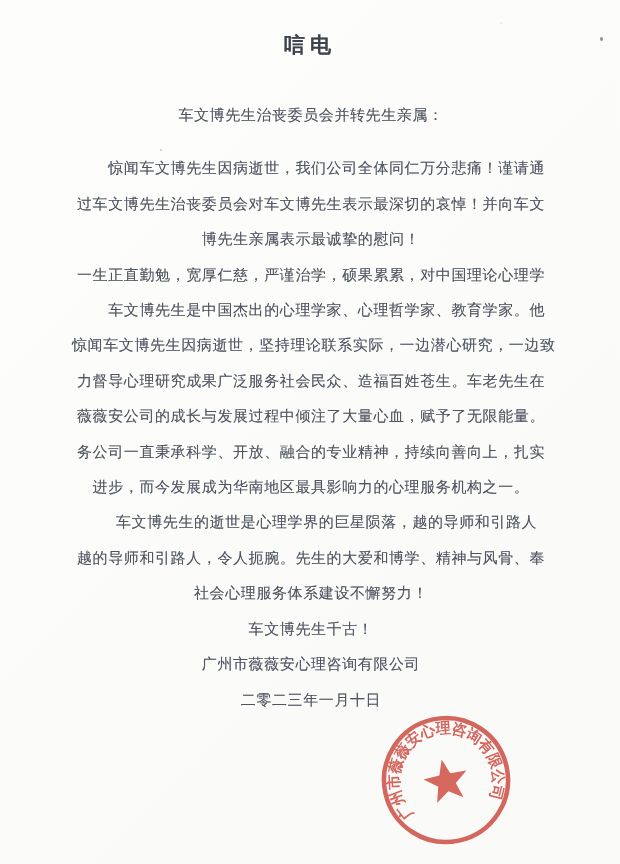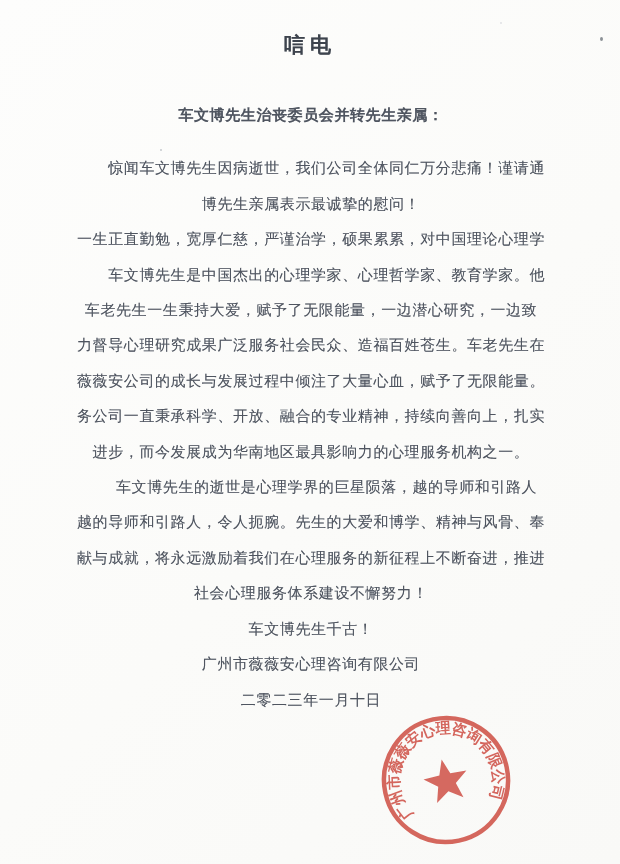--- a/index.html
+++ b/index.html
@@ -18,21 +18,21 @@
     text-align:center;font-size:21px;font-weight:bold;
     letter-spacing:5px;color:#3d434d;line-height:30px;
   }
   .body-col{
     position:absolute;left:72px;top:98px;width:478px;
   }
   .line{
     font-size:15px;line-height:35.4px;letter-spacing:0.6px;
     white-space:nowrap;color:#4f5560;
   }
-  .salutation{margin-bottom:18px;font-weight:bold;}
+  .salutation{margin-bottom:18px;}
   .sign-line{text-align:right;}
   
   .line,.doc-title{text-shadow:0 0 0.5px rgba(95,102,114,0.45);text-align:center;}
   .seal{
     position:absolute;left:376px;top:710px;width:140px;height:140px;
     transform:rotate(-12deg);
     mix-blend-mode:multiply;opacity:0.88;
   }
   .speck{position:absolute;border-radius:50%;}
   .speck1{left:600px;top:37px;width:3px;height:4px;background:#676d76;opacity:.75;}
@@ -43,31 +43,31 @@
 <body>
 
 <div class="page">
 
   <div class="doc-title">唁电</div>
 
   <div class="body-col">
     <div class="line salutation">车文博先生治丧委员会并转先生亲属：</div>
 
     <div class="line">　　惊闻车文博先生因病逝世，我们公司全体同仁万分悲痛！谨请通</div>
+    <div class="line">过车文博先生治丧委员会对车文博先生表示最深切的哀悼！并向车文</div>
     <div class="line">博先生亲属表示最诚挚的慰问！</div>
     <div class="line">一生正直勤勉，宽厚仁慈，严谨治学，硕果累累，对中国理论心理学</div>
     <div class="line">　　车文博先生是中国杰出的心理学家、心理哲学家、教育学家。他</div>
-    <div class="line">车老先生一生秉持大爱，赋予了无限能量，一边潜心研究，一边致</div>
+    <div class="line">惊闻车文博先生因病逝世，坚持理论联系实际，一边潜心研究，一边致</div>
     <div class="line">力督导心理研究成果广泛服务社会民众、造福百姓苍生。车老先生在</div>
     <div class="line">薇薇安公司的成长与发展过程中倾注了大量心血，赋予了无限能量。</div>
     <div class="line">务公司一直秉承科学、开放、融合的专业精神，持续向善向上，扎实</div>
     <div class="line">进步，而今发展成为华南地区最具影响力的心理服务机构之一。</div>
     <div class="line">　　车文博先生的逝世是心理学界的巨星陨落，越的导师和引路人</div>
     <div class="line">越的导师和引路人，令人扼腕。先生的大爱和博学、精神与风骨、奉</div>
-    <div class="line">献与成就，将永远激励着我们在心理服务的新征程上不断奋进，推进</div>
     <div class="line">社会心理服务体系建设不懈努力！</div>
 
     <div class="line">车文博先生千古！</div>
 
     <div class="line sign-line">广州市薇薇安心理咨询有限公司</div>
     <div class="line sign-line">二零二三年一月十日</div>
   </div>
 
   <svg class="seal" width="140" height="140" viewBox="0 0 140 140" aria-hidden="true">
     <defs>

